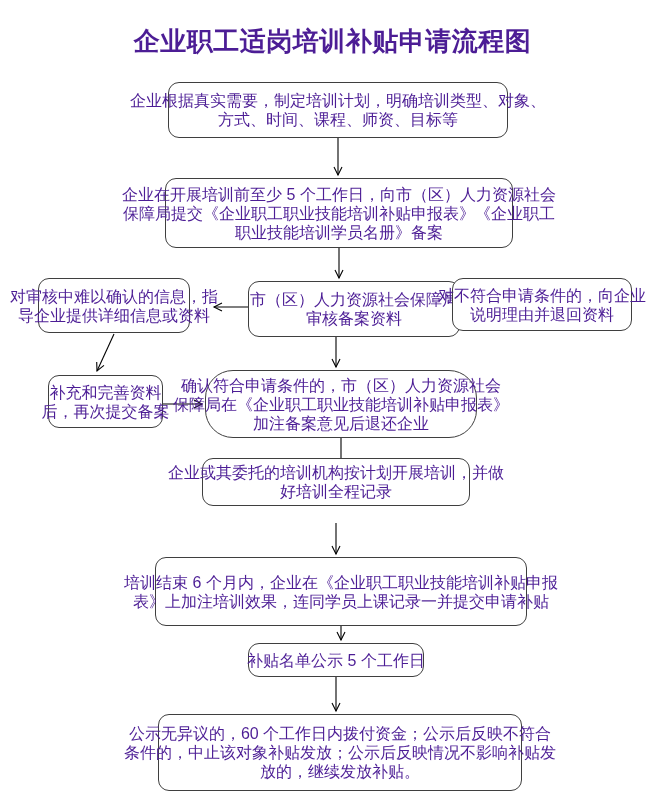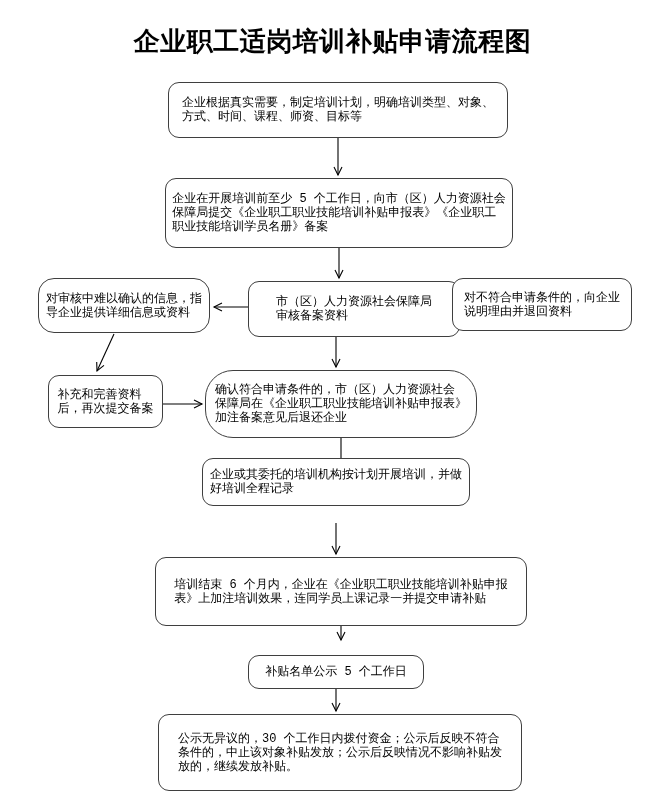--- a/index.html
+++ b/index.html
@@ -5,22 +5,22 @@
   html, body {
     margin: 0;
     padding: 0;
     background: #ffffff;
   }
   .canvas {
     position: relative;
     width: 665px;
     height: 806px;
     background: #ffffff;
-    font-family: Liberation Mono, monospace;
-    color: #000000;
+    font-family: Liberation Sans, sans-serif;
+    color: #4c1d95;
     overflow: hidden;
   }
   .title {
     position: absolute;
     top: 24px;
     left: 0;
     width: 100%;
     text-align: center;
     font-size: 26px;
     font-weight: bold;
@@ -29,36 +29,36 @@
   }
   .node {
     position: absolute;
     box-sizing: border-box;
     border: 1.4px solid #3f3f3f;
     border-radius: 11px;
     background: #ffffff;
     display: flex;
     align-items: center;
     justify-content: center;
-    text-align: left;
+    text-align: center;
     white-space: pre;
-    font-size: 12px;
-    line-height: 14px;
+    font-size: 16px;
+    line-height: 19px;
     z-index: 1;
   }
   #node-plan      { left: 168px; top:  82px; width: 340px; height: 56px; }
   #node-submit    { left: 165px; top: 178px; width: 348px; height: 70px; }
-  #node-guide     { left:  38px; top: 278px; width: 172px; height: 55px; border-radius: 16px; }
+  #node-guide     { left:  38px; top: 278px; width: 152px; height: 55px; }
   #node-review    { left: 248px; top: 281px; width: 212px; height: 56px; }
   #node-reject    { left: 452px; top: 278px; width: 180px; height: 53px; }
   #node-resubmit  { left:  48px; top: 375px; width: 115px; height: 53px; }
   #node-confirm   { left: 205px; top: 370px; width: 272px; height: 68px; border-radius: 28px; }
   #node-training  { left: 202px; top: 458px; width: 268px; height: 48px; }
   #node-apply     { left: 155px; top: 557px; width: 372px; height: 69px; }
-  #node-publicity { left: 248px; top: 643px; width: 176px; height: 34px; margin-top: 12px; }
+  #node-publicity { left: 248px; top: 643px; width: 176px; height: 34px; }
   #node-payment   { left: 158px; top: 714px; width: 364px; height: 77px; }
   .connectors {
     position: absolute;
     left: 0;
     top: 0;
     z-index: 0;
   }
   .connectors path {
     stroke: #000000;
     stroke-width: 1.1;
@@ -105,17 +105,17 @@
   <div class="node" id="node-resubmit">补充和完善资料
 后，再次提交备案</div>
   <div class="node" id="node-confirm">确认符合申请条件的，市（区）人力资源社会
 保障局在《企业职工职业技能培训补贴申报表》
 加注备案意见后退还企业</div>
   <div class="node" id="node-training">企业或其委托的培训机构按计划开展培训，并做
 好培训全程记录</div>
   <div class="node" id="node-apply">培训结束 6 个月内，企业在《企业职工职业技能培训补贴申报
 表》上加注培训效果，连同学员上课记录一并提交申请补贴</div>
   <div class="node" id="node-publicity">补贴名单公示 5 个工作日</div>
-  <div class="node" id="node-payment">公示无异议的，30 个工作日内拨付资金；公示后反映不符合
+  <div class="node" id="node-payment">公示无异议的，60 个工作日内拨付资金；公示后反映不符合
 条件的，中止该对象补贴发放；公示后反映情况不影响补贴发
 放的，继续发放补贴。</div>
 
 </div>
 
 </body></html>

